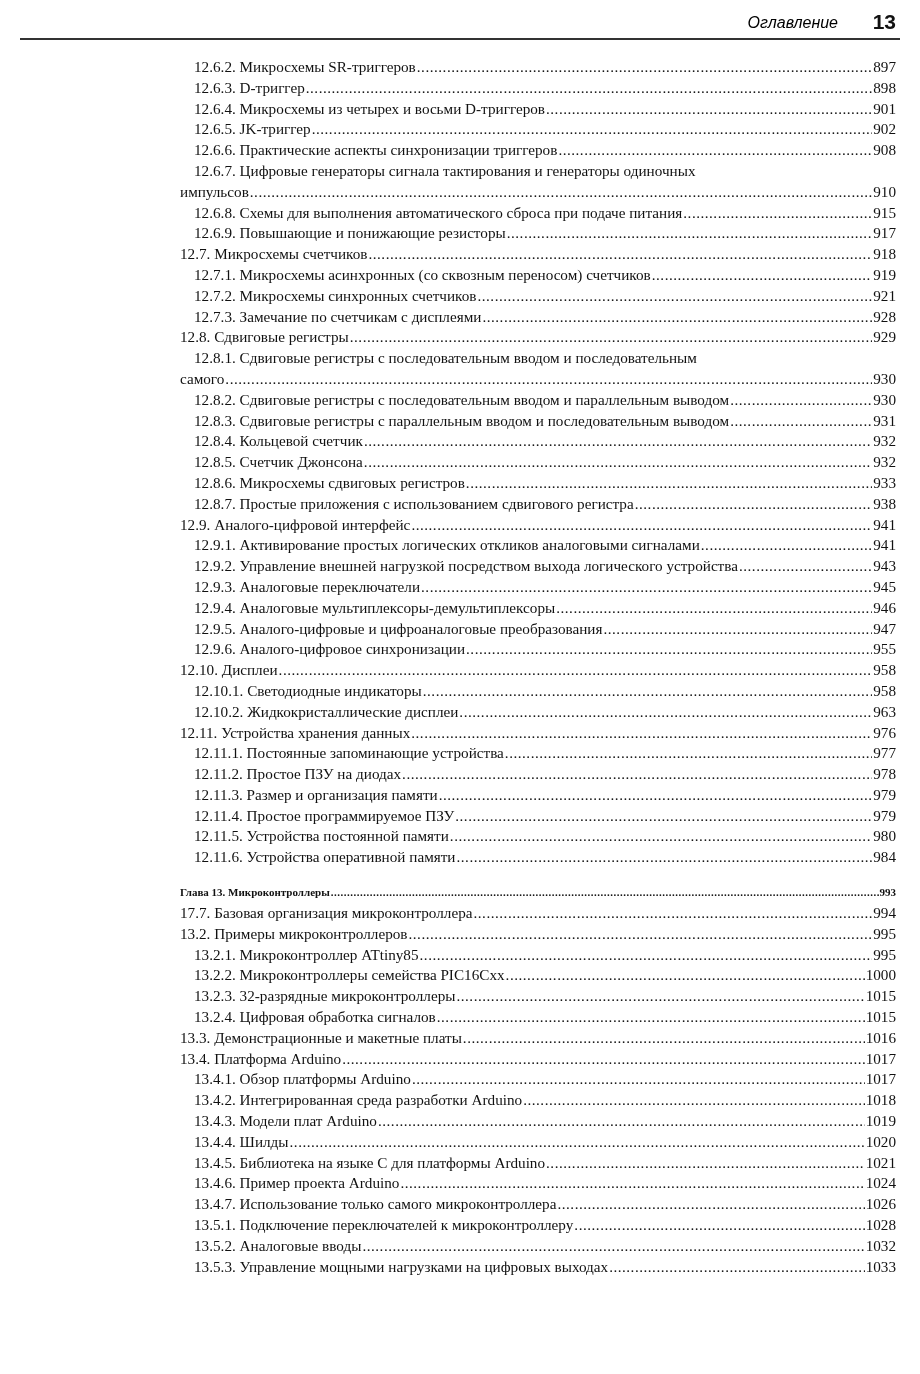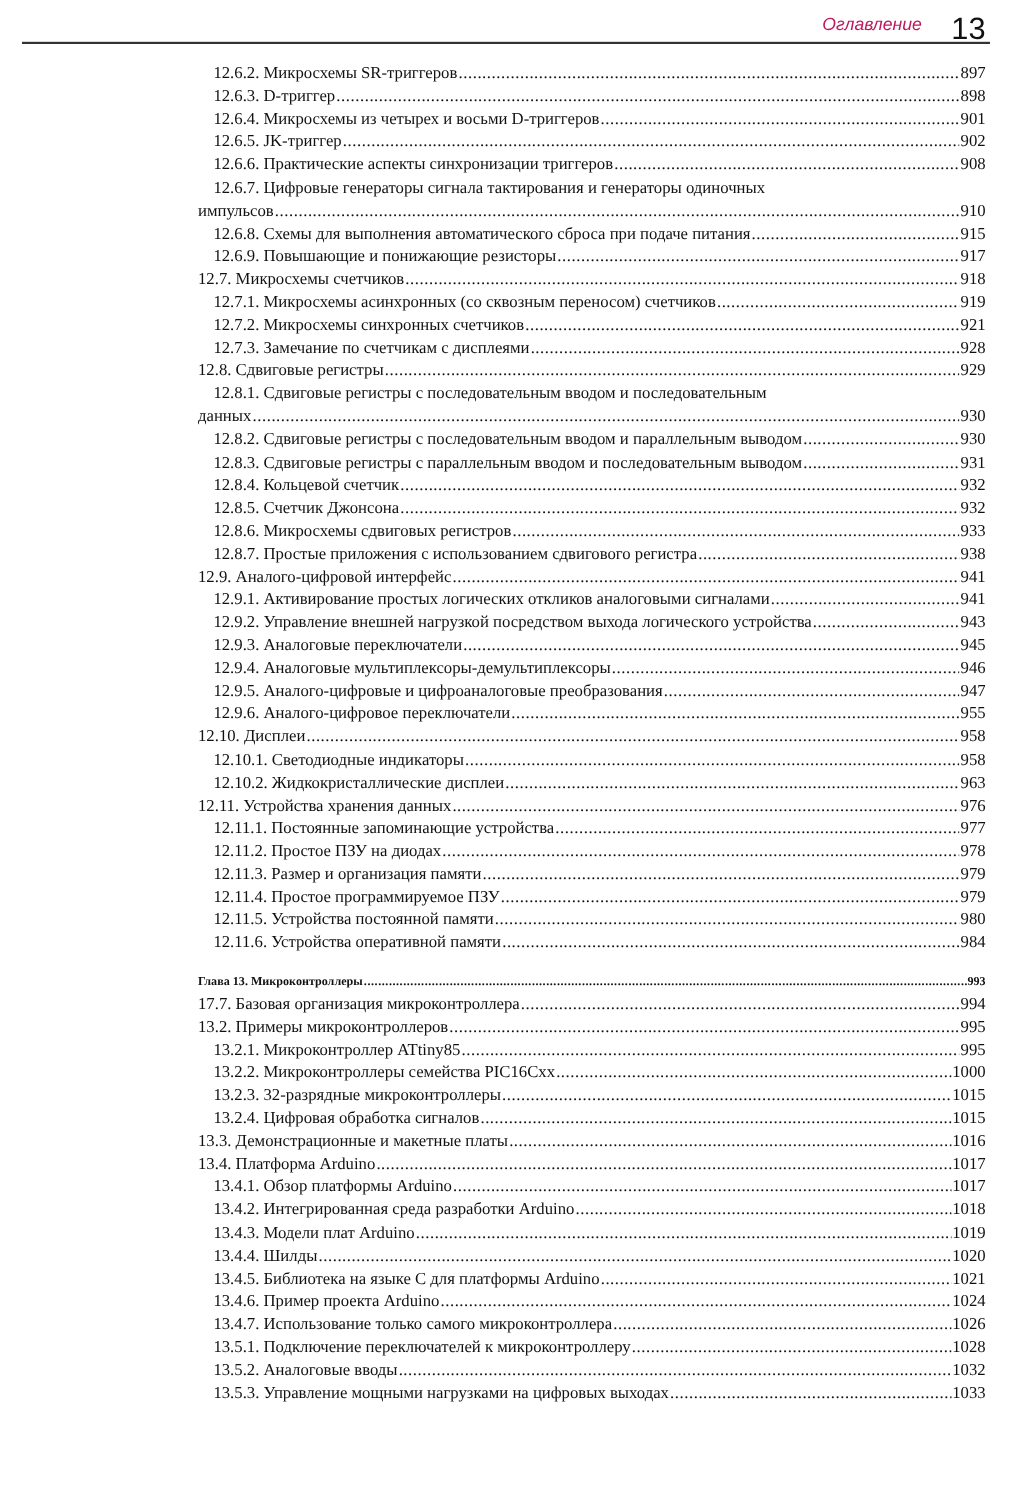--- a/index.html
+++ b/index.html
@@ -1,19 +1,19 @@
 <!DOCTYPE html>
 <html><head>
 <meta charset="utf-8">
 <style>
   html, body { margin: 0; padding: 0; background: #ffffff; }
   body { width: 920px; height: 1374px; position: relative; overflow: hidden; color: #111; }
   .header { position: absolute; left: 20px; top: 0; width: 880px; height: 38px; border-bottom: 2px solid #333; }
-  .header-title { position: absolute; right: 62px; top: 14px; font-family: "Liberation Sans", sans-serif; font-style: italic; font-size: 16px; color: #be185d; }
-  .header-page { position: absolute; right: 4px; top: 10px; font-family: "Liberation Sans", sans-serif; font-weight: normal; font-size: 28px; color: #111; }
+  .header-title { position: absolute; right: 62px; top: 14px; font-family: "Liberation Sans", sans-serif; font-style: italic; font-size: 16px; color: #000000; }
+  .header-page { position: absolute; right: 4px; top: 10px; font-family: "Liberation Sans", sans-serif; font-weight: bold; font-size: 21px; color: #111; }
   .toc { position: absolute; left: 180px; top: 57px; width: 716px; font-family: "Liberation Serif", serif; font-size: 15.2px; }
   .row { display: flex; align-items: baseline; height: 20.8px; line-height: 20.8px; white-space: nowrap; overflow: hidden; }
   .row.l1 { padding-left: 0; text-align: center; }
   .row.l2 { padding-left: 14px; }
   .row .title { flex: 0 0 auto; }
   .row .dots { flex: 1 1 auto; overflow: hidden; margin: 0 1px; }
   .row .dots::after { content: "......................................................................................................................................................................................................................"; letter-spacing: 0.5px; }
   .row .page { flex: 0 0 auto; }
   .chapter { font-weight: bold; font-size: 11px; margin-top: 13px; height: 22px; line-height: 22px; }
 </style>
@@ -91,21 +91,21 @@
     </div>
     <div class="row l1">
       <span class="title">12.8. Сдвиговые регистры</span>
       <span class="dots"></span>
       <span class="page">929</span>
     </div>
     <div class="row l2 nodots">
       <span class="title">12.8.1. Сдвиговые регистры с последовательным вводом и последовательным</span>
     </div>
     <div class="row l2" style="padding-left: 0px;">
-      <span class="title">данных</span>
+      <span class="title">самого</span>
       <span class="dots"></span>
       <span class="page">930</span>
     </div>
     <div class="row l2">
       <span class="title">12.8.2. Сдвиговые регистры с последовательным вводом и параллельным выводом</span>
       <span class="dots"></span>
       <span class="page">930</span>
     </div>
     <div class="row l2">
       <span class="title">12.8.3. Сдвиговые регистры с параллельным вводом и последовательным выводом</span>
@@ -156,21 +156,21 @@
       <span class="title">12.9.4. Аналоговые мультиплексоры-демультиплексоры</span>
       <span class="dots"></span>
       <span class="page">946</span>
     </div>
     <div class="row l2">
       <span class="title">12.9.5. Аналого-цифровые и цифроаналоговые преобразования</span>
       <span class="dots"></span>
       <span class="page">947</span>
     </div>
     <div class="row l2">
-      <span class="title">12.9.6. Аналого-цифровое переключатели</span>
+      <span class="title">12.9.6. Аналого-цифровое синхронизации</span>
       <span class="dots"></span>
       <span class="page">955</span>
     </div>
     <div class="row l1">
       <span class="title">12.10. Дисплеи</span>
       <span class="dots"></span>
       <span class="page">958</span>
     </div>
     <div class="row l2">
       <span class="title">12.10.1. Светодиодные индикаторы</span>

